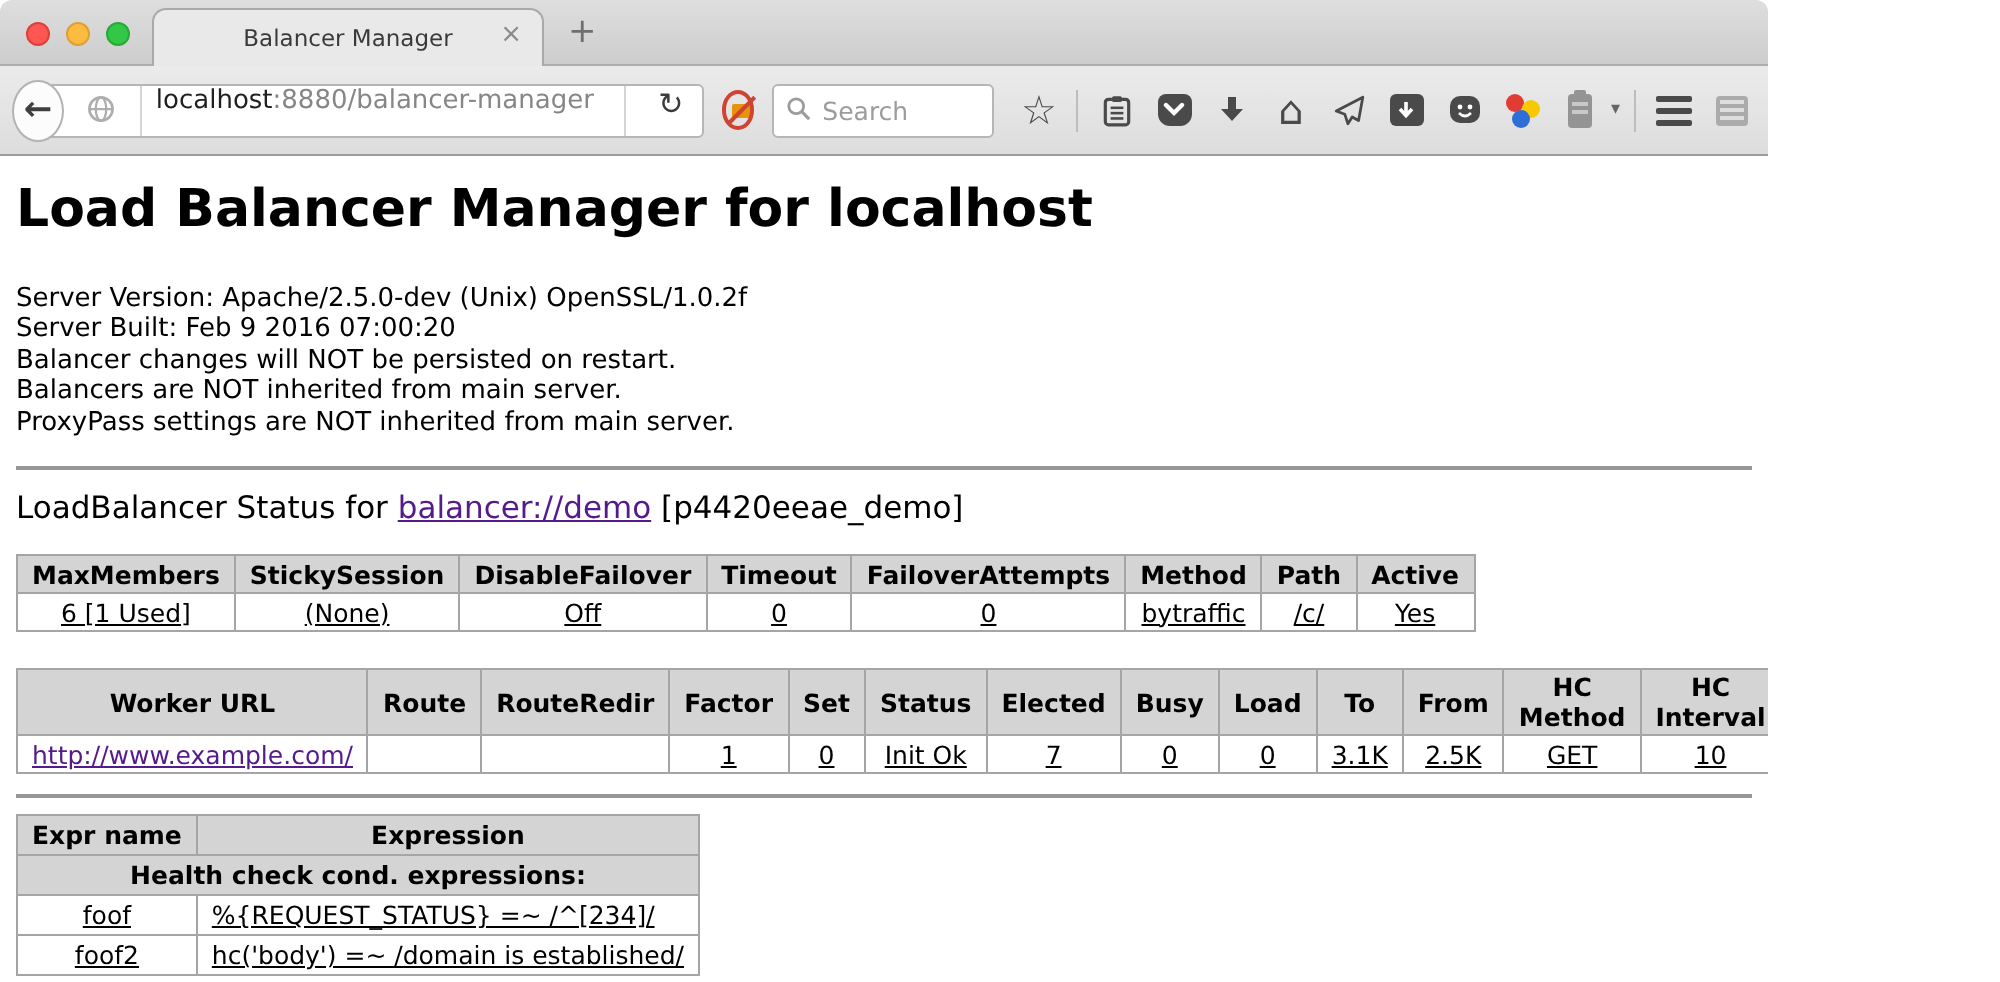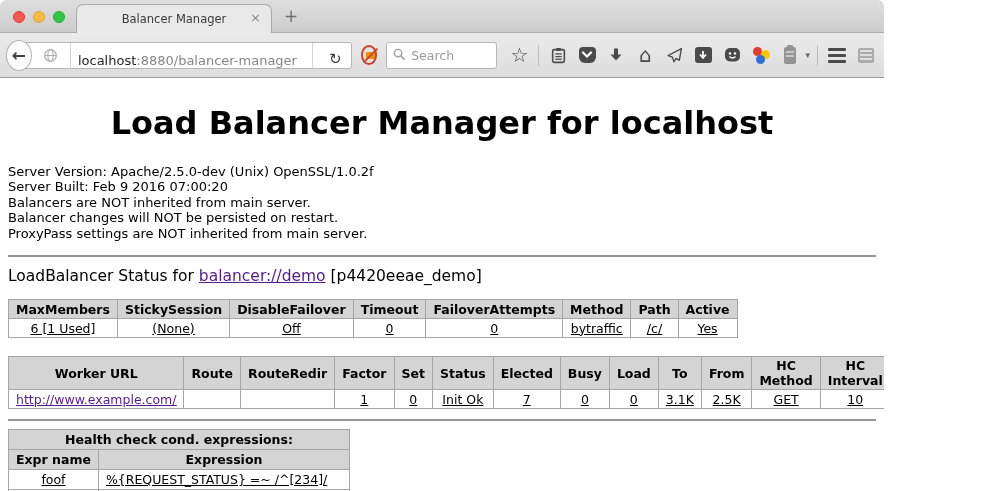--- a/index.html
+++ b/index.html
@@ -40,21 +40,21 @@
   .back-btn {
     width: 31px; height: 31px; border-radius: 50%;
     background: #fcfcfc; border: 1px solid #b3b3b3;
     display: flex; align-items: center; justify-content: center;
     font-size: 17px; font-weight: bold; color: #3f3f3f;
     z-index: 1; margin-right: -14px;
   }
   .url-bar {
     width: 400px; height: 27px; background: #fff;
     border: 1px solid #b6b6b6; border-radius: 3px;
-    display: flex; align-items: flex-end; padding-left: 20px; overflow: hidden;
+    display: flex; align-items: flex-start; padding-left: 20px; overflow: hidden;
   }
   .urlbar-divider { width: 1px; height: 27px; background: #d4d4d4; margin: 0 7px; }
   .url-text { flex: 1; font-size: 13px; white-space: nowrap; }
   .url-host { color: #1f1f1f; }
   .url-path { color: #868686; }
   .reload-btn { font-size: 15px; color: #3c3c3c; padding: 0 9px; }
   .blocked-btn { position: relative; width: 20px; height: 20px; margin: 0 9px; }
   .blocked-circle { position: absolute; inset: 0; border: 2px solid #cf4331; border-radius: 50%; }
   .blocked-brick { position: absolute; left: 5px; top: 7px; width: 10px; height: 7px; background: #e8930c; border-radius: 1px; }
   .blocked-slash { position: absolute; left: 9px; top: 1px; width: 2px; height: 18px; background: #cf4331; transform: rotate(45deg); }
@@ -83,21 +83,21 @@
   .ext-badge::before { content: ""; position: absolute; left: 3px; top: -2px; width: 6px; height: 3px; background: #949494; border-radius: 1px; }
   .ext-badge::after { content: ""; position: absolute; left: 2px; top: 4px; width: 8px; height: 2px; background: #c9c9c9; box-shadow: 0 4px 0 #c9c9c9; }
   .caret-down { font-size: 9px; color: #666; margin-left: -2px; }
   .hamburger { display: flex; flex-direction: column; gap: 3px; }
   .hamburger span { width: 18px; height: 3px; background: #4a4a4a; border-radius: 1px; }
   .pagegrid-badge { width: 16px; height: 15px; background: #ababab; border-radius: 2px; position: relative; }
   .pagegrid-badge::after { content: ""; position: absolute; left: 2px; top: 2px; width: 12px; height: 2px; background: #dedede; box-shadow: 0 4px 0 #dedede, 0 8px 0 #dedede; }
 
   
   .content { flex: 1; background: #fff; padding: 12px 8px 0 8px; overflow: hidden; }
-  h1.page-title { font-size: 32px; font-weight: bold; color: #000; margin: 14px 0 22px 0; letter-spacing: 0; text-align: center; }
+  h1.page-title { font-size: 26px; font-weight: bold; color: #000; margin: 0 0 22px 0; letter-spacing: 0; }
   .info-line { font-size: 13px; line-height: 15.4px; color: #000; }
   hr.rule { border: none; height: 2px; background: #979797; margin: 14px 0 10px 0; }
   h3.balancer-heading { font-size: 15.5px; font-weight: normal; margin: 10px 0 14px 0; }
   a.purple-link { color: #551a8b; text-decoration: underline; }
 
   table { border-collapse: collapse; font-size: 12.5px; color: #000; }
   th, td { border: 1px solid #a5a5a5; padding: 1px 7px; text-align: center; height: 19px; }
   th { background: #d4d4d4; font-weight: bold; }
   td { background: #fff; text-decoration: underline; }
   td.cell-left { text-align: left; }
@@ -224,22 +224,22 @@
         </span>
     </div>
   </div>
 
   <div class="content">
     <h1 class="page-title">Load Balancer Manager for localhost</h1>
 
     <div>
       <div class="info-line">Server Version: Apache/2.5.0-dev (Unix) OpenSSL/1.0.2f</div>
       <div class="info-line">Server Built: Feb 9 2016 07:00:20</div>
+      <div class="info-line">Balancer changes will NOT be persisted on restart.</div>
       <div class="info-line">Balancers are NOT inherited from main server.</div>
-      <div class="info-line">Balancer changes will NOT be persisted on restart.</div>
       <div class="info-line">ProxyPass settings are NOT inherited from main server.</div>
     </div>
 
     <hr class="rule">
 
     <h3 class="balancer-heading"><span>LoadBalancer Status for </span><a href="#" class="purple-link">balancer://demo</a><span> [p4420eeae_demo]</span></h3>
 
     <table class="balancer-table">
       <tbody>
           <tr>
@@ -304,27 +304,27 @@
 
       </tr>
     </tbody>
       </table>
 
     <hr class="rule" style="margin-top:10px; margin-bottom:8px;">
 
     <table class="health-table">
       <tbody>
           <tr>
-        <th colspan="2">Health check cond. expressions:</th>
-      </tr>
-      <tr>
         <th>Expr name</th>
         <th>Expression</th>
       </tr>
       <tr>
+        <th colspan="2">Health check cond. expressions:</th>
+      </tr>
+      <tr>
         <td>foof</td>
         <td class="cell-left">%{REQUEST_STATUS} =~ /^[234]/</td>
       </tr>
       <tr>
         <td>foof2</td>
         <td class="cell-left">hc('body') =~ /domain is established/</td>
       </tr>
     </tbody>
       </table>
 

